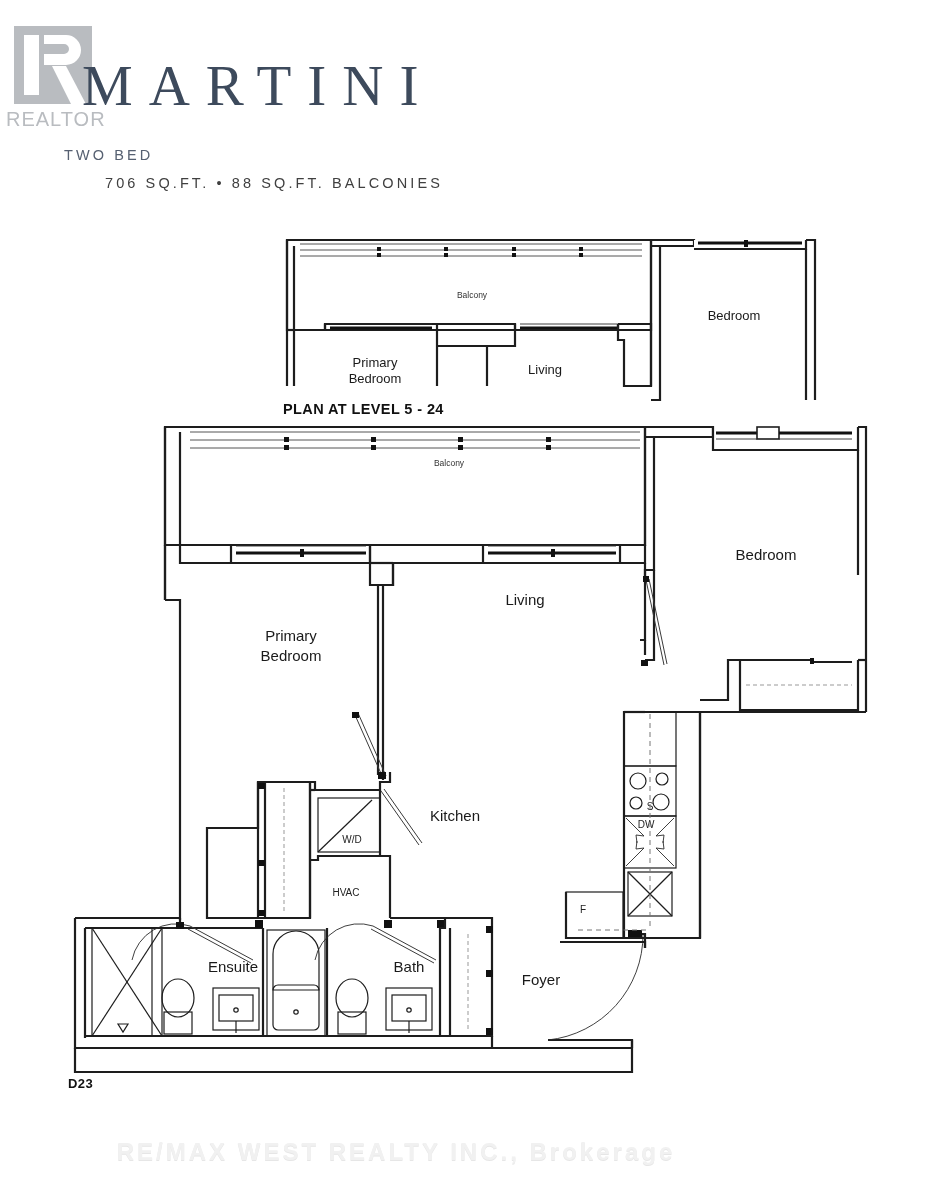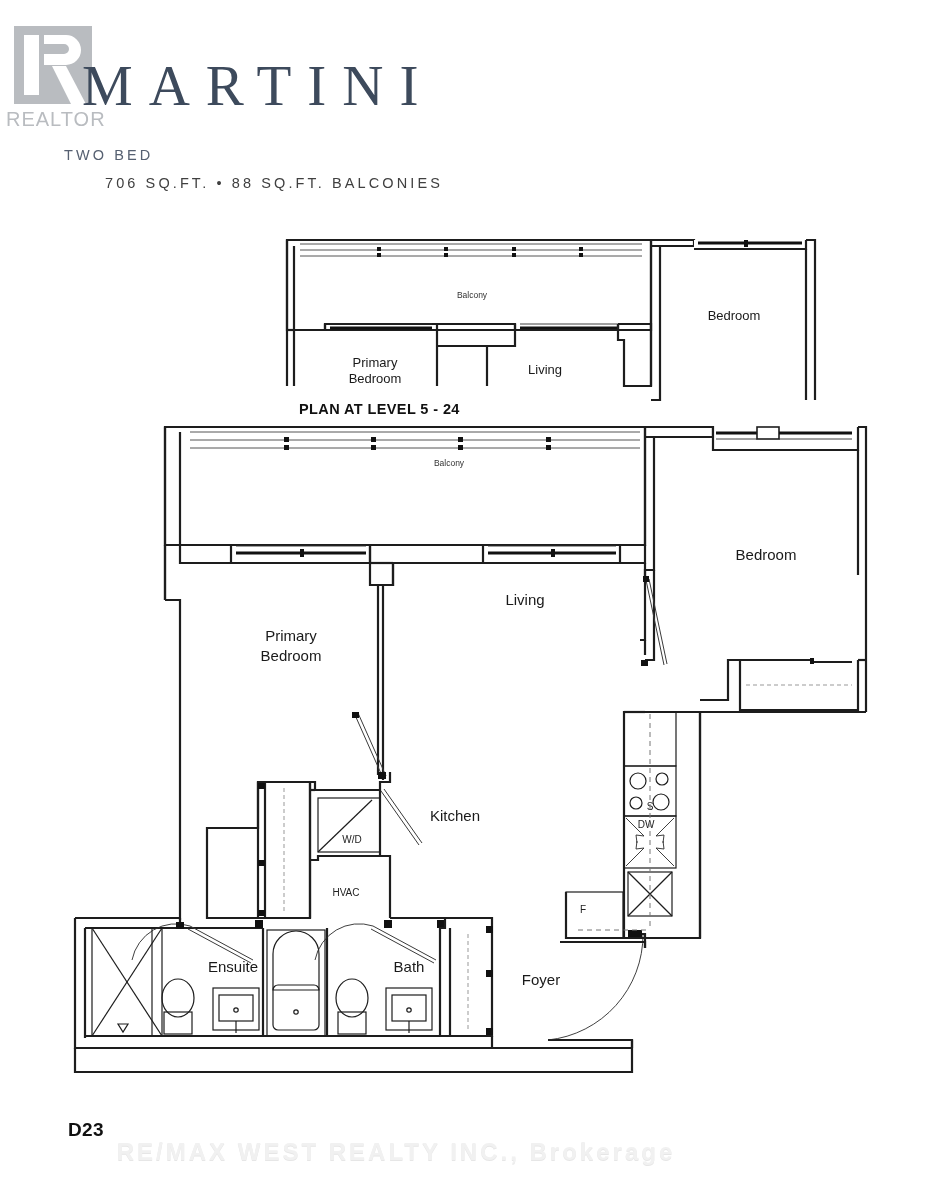--- a/index.html
+++ b/index.html
@@ -27,25 +27,25 @@
     font-size:14.5px;letter-spacing:3.1px;color:#566071;font-weight:400;
   }
   .sub2{
     position:absolute;left:64px;top:175px;
     font-size:14.5px;letter-spacing:3.1px;color:#404040;font-weight:400;margin-left:41px;
   }
 
   
   .cap-level{
     position:absolute;left:283px;top:401px;
-    font-size:14.5px;font-weight:700;color:#111;letter-spacing:.4px;margin-left:16px;
+    font-size:14.5px;font-weight:700;color:#111;letter-spacing:.4px;
   }
   .cap-unit{
     position:absolute;left:68px;top:1076px;
-    font-size:19px;font-weight:700;color:#111;letter-spacing:.4px;margin-top:43px;
+    font-size:13px;font-weight:700;color:#111;letter-spacing:.4px;
   }
 
   
   svg{position:absolute;left:0;top:0;overflow:visible;}
   .w      {fill:none;stroke:#1d1d1d;stroke-width:2.2;}
   .w-thin {fill:none;stroke:#1d1d1d;stroke-width:1.2;}
   .w-hair {fill:none;stroke:#2a2a2a;stroke-width:0.9;}
   .w-fix  {fill:none;stroke:#3a3a3a;stroke-width:1.0;}
   .w-glass{fill:none;stroke:#111;stroke-width:3.2;}
   .w-rail {fill:none;stroke:#555;stroke-width:1.0;}

